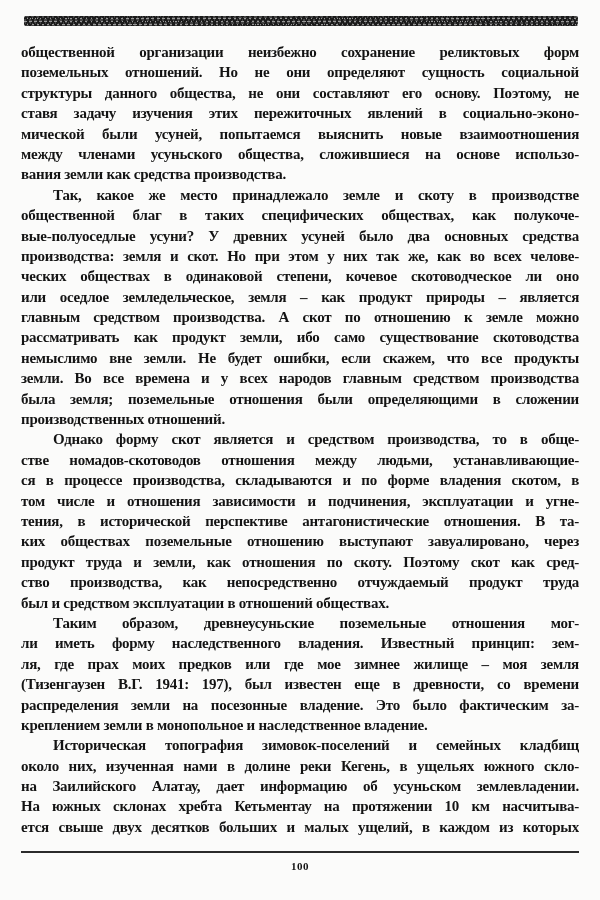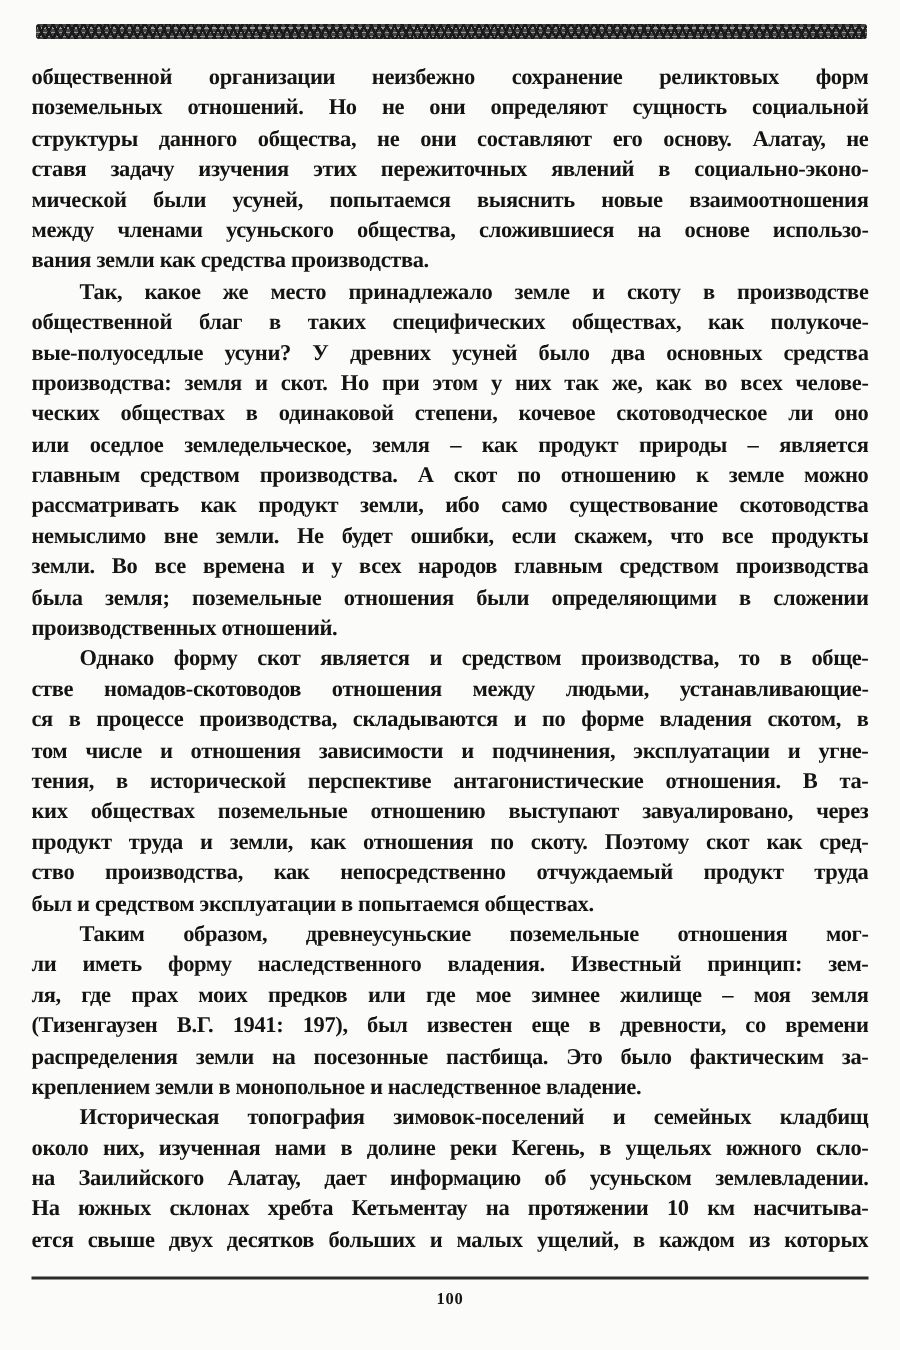--- a/index.html
+++ b/index.html
@@ -77,21 +77,21 @@
   }
 </style>
 </head>
 <body>
 
 <div class="page">
   <div class="ornament"></div>
   <div class="text-block" id="paragraphs">
       <div class="line">общественной организации неизбежно сохранение реликтовых форм</div>
       <div class="line">поземельных отношений. Но не они определяют сущность социальной</div>
-      <div class="line">структуры данного общества, не они составляют его основу. Алатау, не</div>
+      <div class="line">структуры данного общества, не они составляют его основу. Поэтому, не</div>
       <div class="line">ставя задачу изучения этих пережиточных явлений в социально-эконо-</div>
       <div class="line">мической были усуней, попытаемся выяснить новые взаимоотношения</div>
       <div class="line">между членами усуньского общества, сложившиеся на основе использо-</div>
       <div class="line last">вания земли как средства производства.</div>
       <div class="line indent">Так, какое же место принадлежало земле и скоту в производстве</div>
       <div class="line">общественной благ в таких специфических обществах, как полукоче-</div>
       <div class="line">вые-полуоседлые усуни? У древних усуней было два основных средства</div>
       <div class="line">производства: земля и скот. Но при этом у них так же, как во всех челове-</div>
       <div class="line">ческих обществах в одинаковой степени, кочевое скотоводческое ли оно</div>
       <div class="line">или оседлое земледельческое, земля – как продукт природы – является</div>
@@ -102,26 +102,26 @@
       <div class="line">была земля; поземельные отношения были определяющими в сложении</div>
       <div class="line last">производственных отношений.</div>
       <div class="line indent">Однако форму скот является и средством производства, то в обще-</div>
       <div class="line">стве номадов-скотоводов отношения между людьми, устанавливающие-</div>
       <div class="line">ся в процессе производства, складываются и по форме владения скотом, в</div>
       <div class="line">том числе и отношения зависимости и подчинения, эксплуатации и угне-</div>
       <div class="line">тения, в исторической перспективе антагонистические отношения. В та-</div>
       <div class="line">ких обществах поземельные отношению выступают завуалировано, через</div>
       <div class="line">продукт труда и земли, как отношения по скоту. Поэтому скот как сред-</div>
       <div class="line">ство производства, как непосредственно отчуждаемый продукт труда</div>
-      <div class="line last">был и средством эксплуатации в попытаемся обществах.</div>
+      <div class="line last">был и средством эксплуатации в отношений обществах.</div>
       <div class="line indent">Таким образом, древнеусуньские поземельные отношения мог-</div>
       <div class="line">ли иметь форму наследственного владения. Известный принцип: зем-</div>
       <div class="line">ля, где прах моих предков или где мое зимнее жилище – моя земля</div>
       <div class="line">(Тизенгаузен В.Г. 1941: 197), был известен еще в древности, со времени</div>
-      <div class="line">распределения земли на посезонные пастбища. Это было фактическим за-</div>
+      <div class="line">распределения земли на посезонные владение. Это было фактическим за-</div>
       <div class="line last">креплением земли в монопольное и наследственное владение.</div>
       <div class="line indent">Историческая топография зимовок-поселений и семейных кладбищ</div>
       <div class="line">около них, изученная нами в долине реки Кегень, в ущельях южного скло-</div>
       <div class="line">на Заилийского Алатау, дает информацию об усуньском землевладении.</div>
       <div class="line">На южных склонах хребта Кетьментау на протяжении 10 км насчитыва-</div>
       <div class="line">ется свыше двух десятков больших и малых ущелий, в каждом из которых</div>
     </div>
   <div class="footer-rule"></div>
   <div class="page-number">100</div>
 </div>

